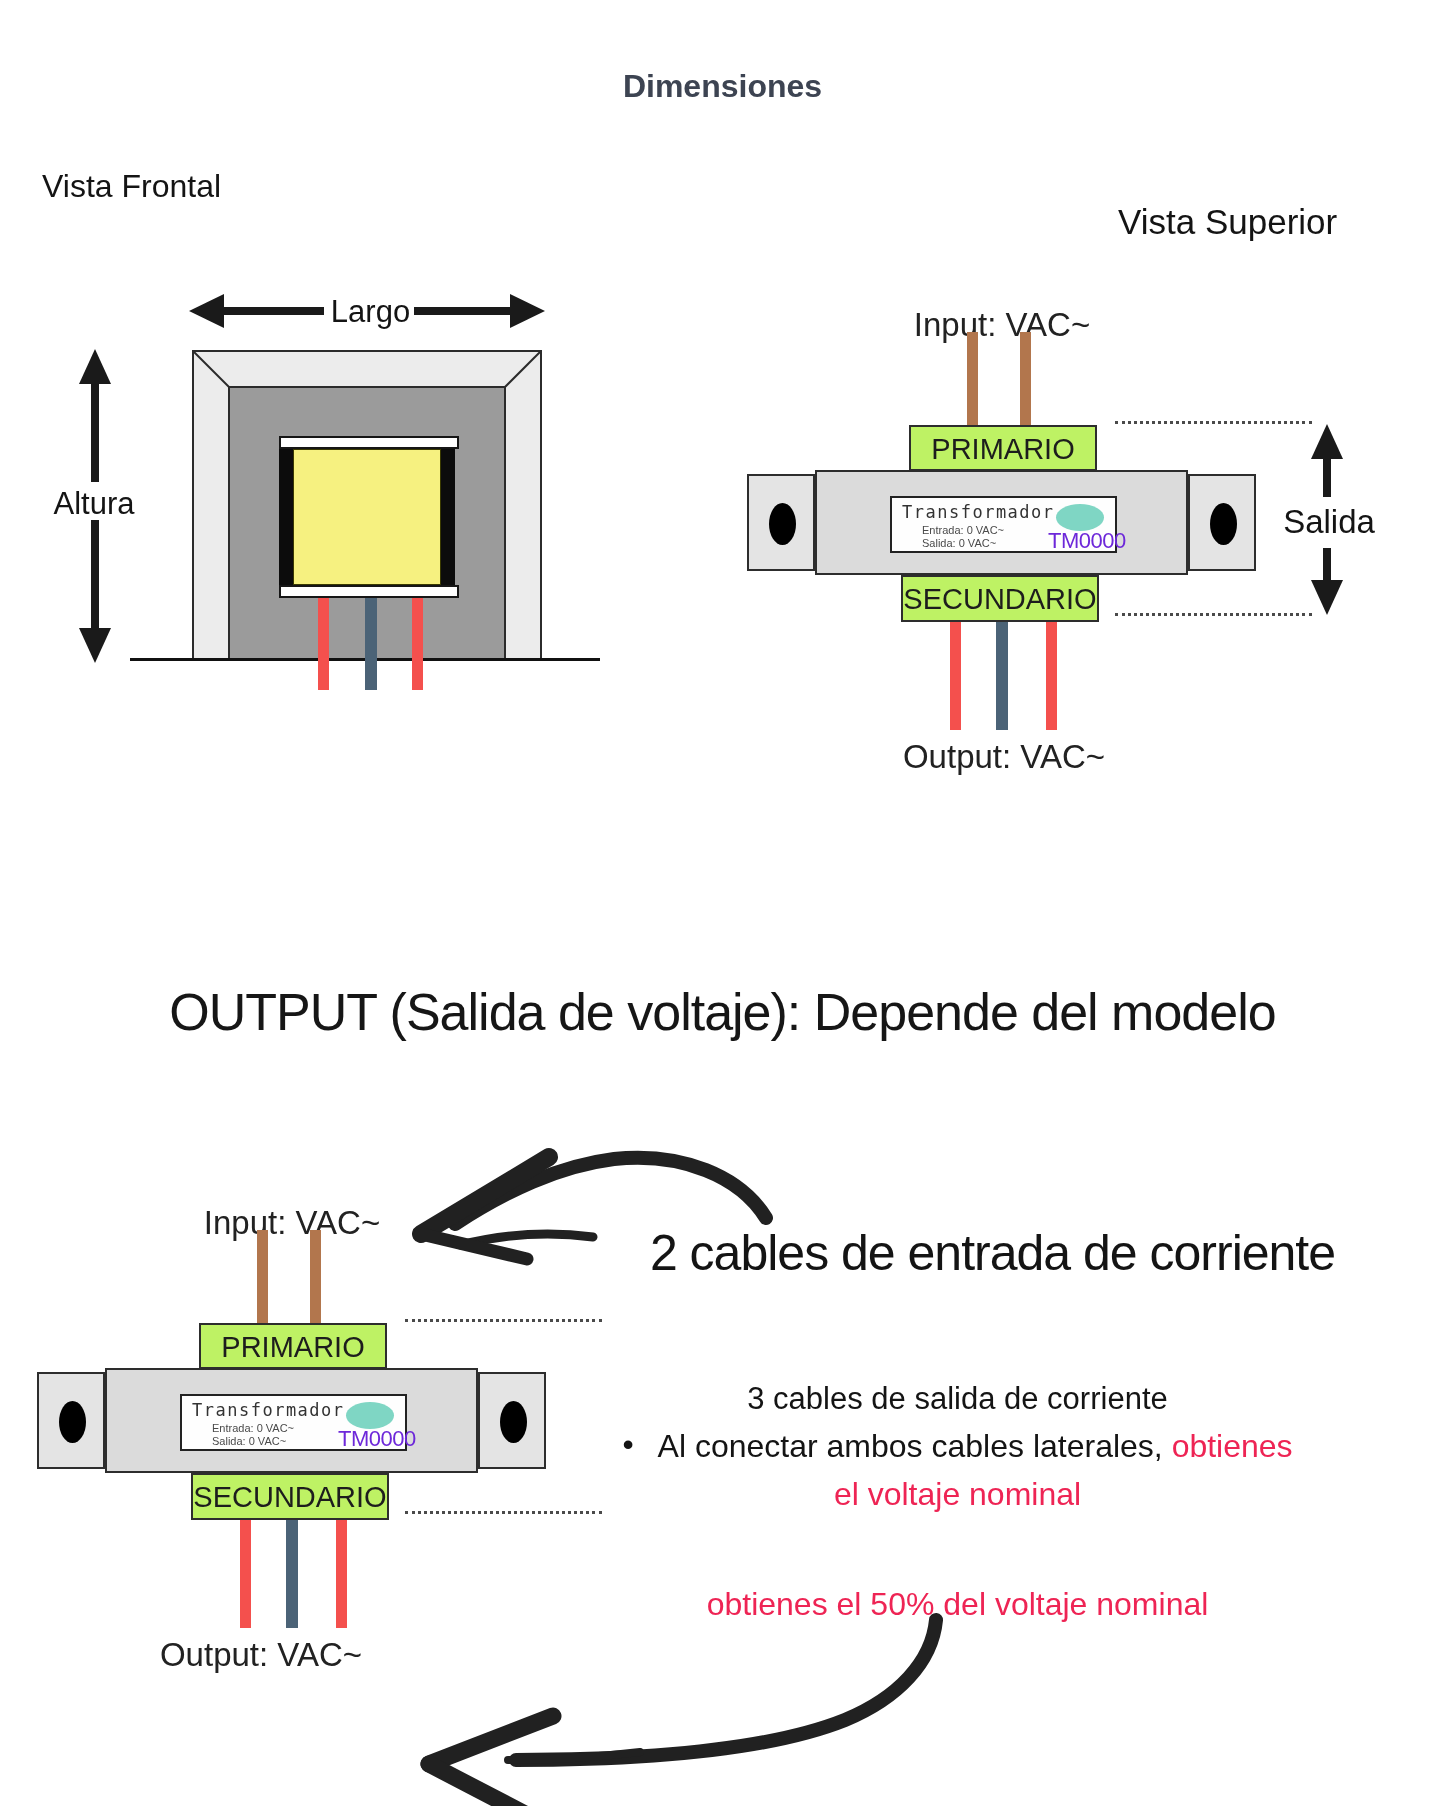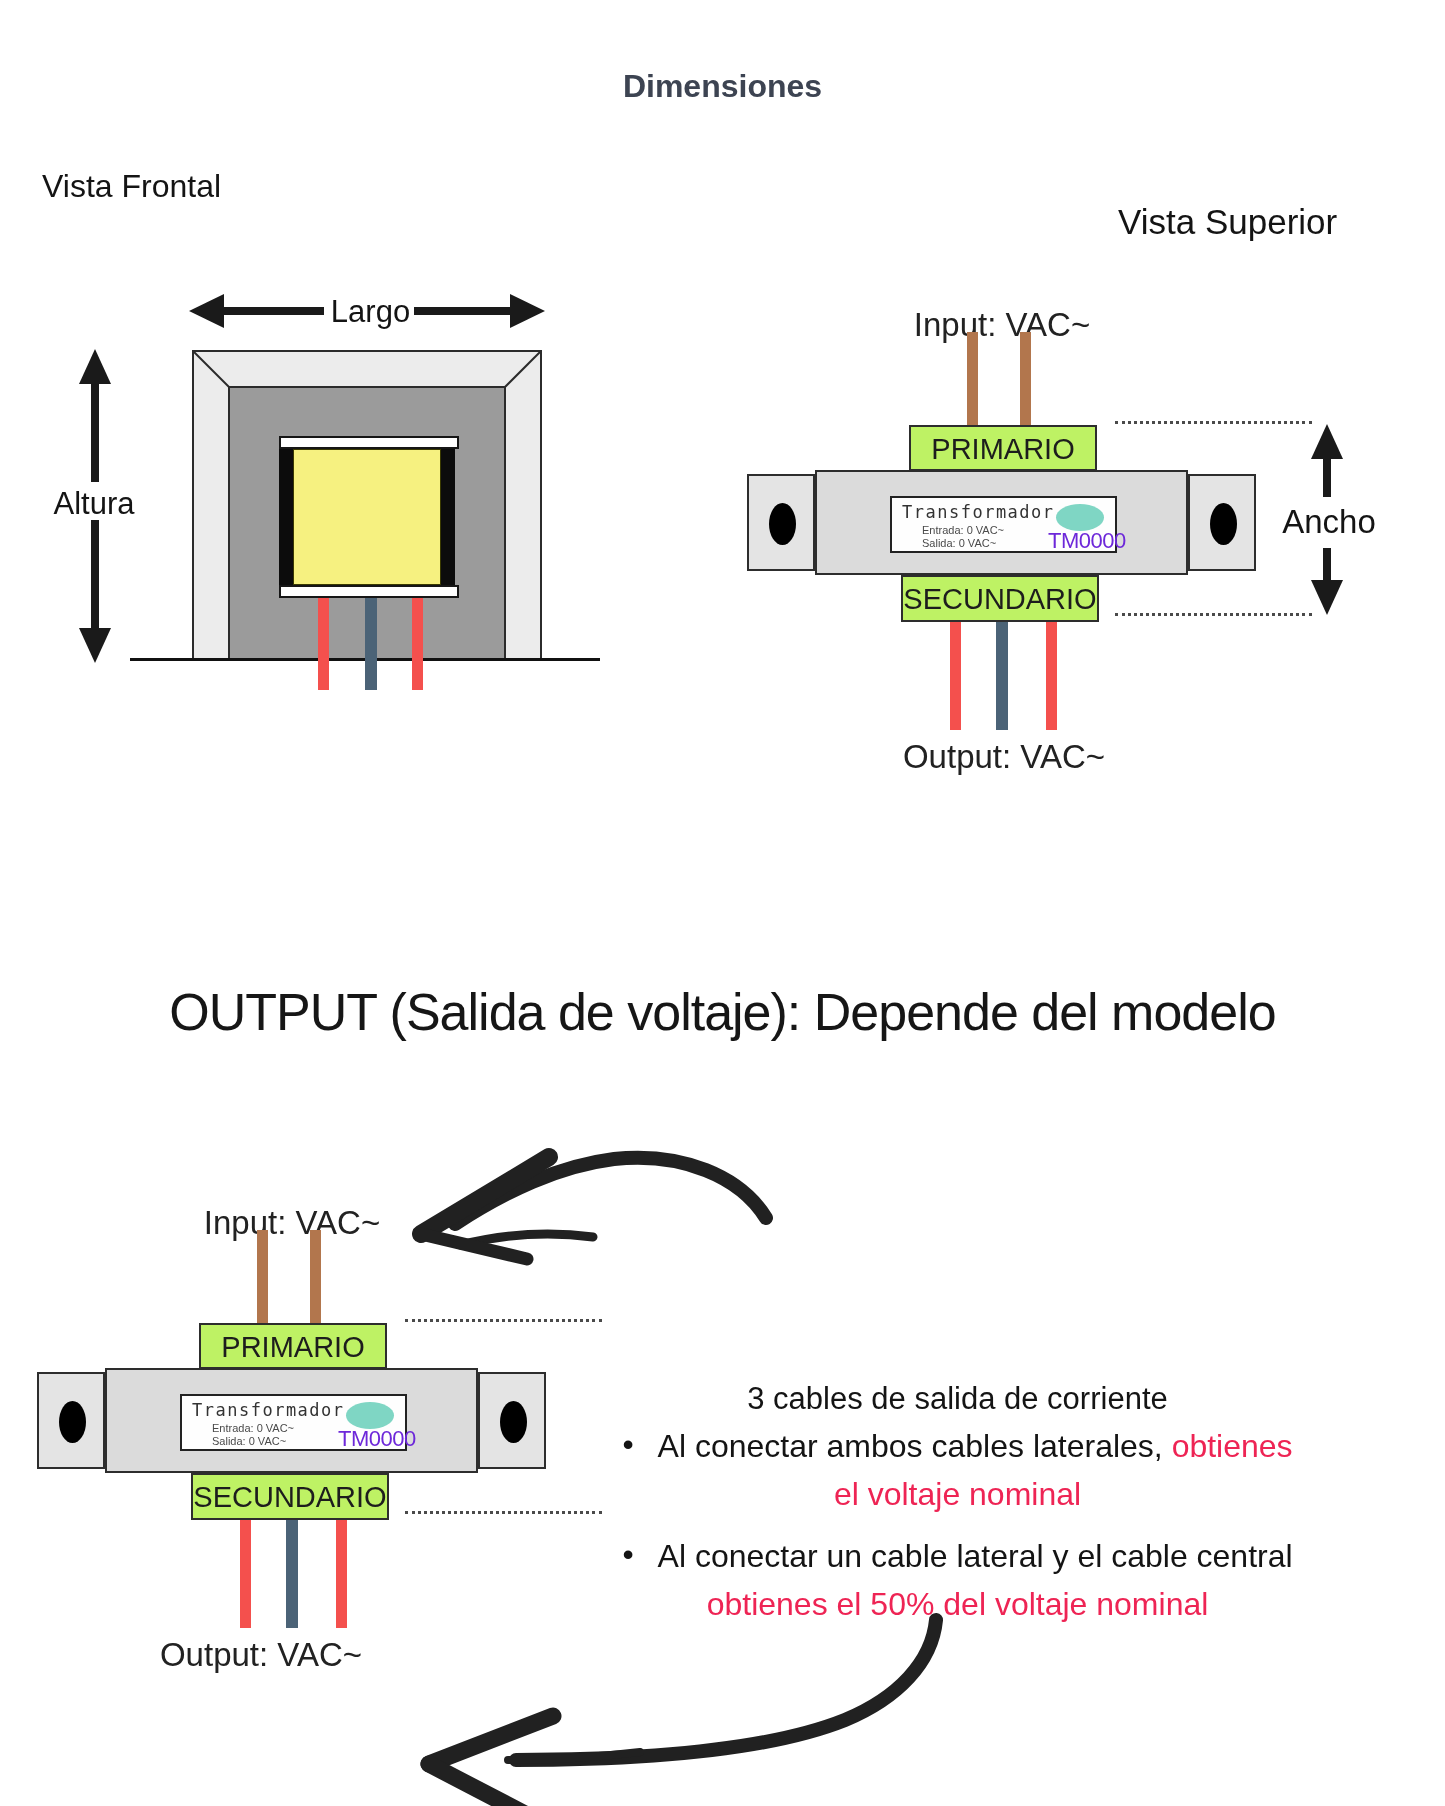--- a/index.html
+++ b/index.html
@@ -99,21 +99,21 @@
   <div class="abs coil-bar coil-bar-l"></div>
   <div class="abs coil-bar coil-bar-r"></div>
   <div class="abs coil-yellow"></div>
   <div class="abs cap cap-bottom"></div>
   <div class="abs baseline"></div>
   <div class="abs wire w-red fw1"></div>
   <div class="abs wire w-slate fw2"></div>
   <div class="abs wire w-red fw3"></div>
   <div class="abs largo-label">Largo</div>
   <div class="abs altura-label">Altura</div>
-  <div class="abs ancho-label">Ancho</div>
+  <div class="abs ancho-label">Salida</div>
 
   <div class="tview tview--a">
     <div class="abs tv-input">Input: VAC~</div>
     <div class="abs wire w-brown tv-wirein1"></div>
     <div class="abs wire w-brown tv-wirein2"></div>
     <div class="abs tv-dash tv-dash-top"></div>
     <div class="abs tv-dash tv-dash-bot"></div>
     <div class="abs tv-tab tv-tab-l">
       <div class="abs tv-hole"></div>
     </div>
@@ -159,28 +159,26 @@
       <div class="abs plate-line2">Salida: 0 VAC~</div>
       <div class="abs plate-dot"></div>
       <div class="abs plate-model">TM0000</div>
     </div>
     <div class="abs wire w-red tv-wireout1"></div>
     <div class="abs wire w-slate tv-wireout2"></div>
     <div class="abs wire w-red tv-wireout3"></div>
     <div class="abs tv-output">Output: VAC~</div>
   </div>
 
+  <div class="abs callout-2cables">2 cables de entrada de corriente</div>
   <div class="abs co co-title">3 cables de salida de corriente</div>
   <div class="abs co co-line co-b1l1">
     <span class="bullet-dot">•</span><span>Al conectar ambos cables laterales, </span><span class="red">obtienes</span>
   </div>
   <div class="abs co co-line co-b1l2 red">el voltaje nominal</div>
-  <div class="abs co co-line co-b2l1">
-    <span class="bullet-dot">•</span><span>Al conectar un cable lateral y el cable central</span>
-  </div>
   <div class="abs co co-line co-b2l2 red">obtienes el 50% del voltaje nominal</div>
 
   <svg class="overlay" width="1445" height="1806" viewBox="0 0 1445 1806">
 
     <g stroke="#2b2b2b" stroke-width="2">
       <line x1="194" y1="352" x2="230" y2="388"></line>
       <line x1="540" y1="352" x2="504" y2="388"></line>
     </g>
 
     <g fill="#1a1a1a" stroke="#1a1a1a">

